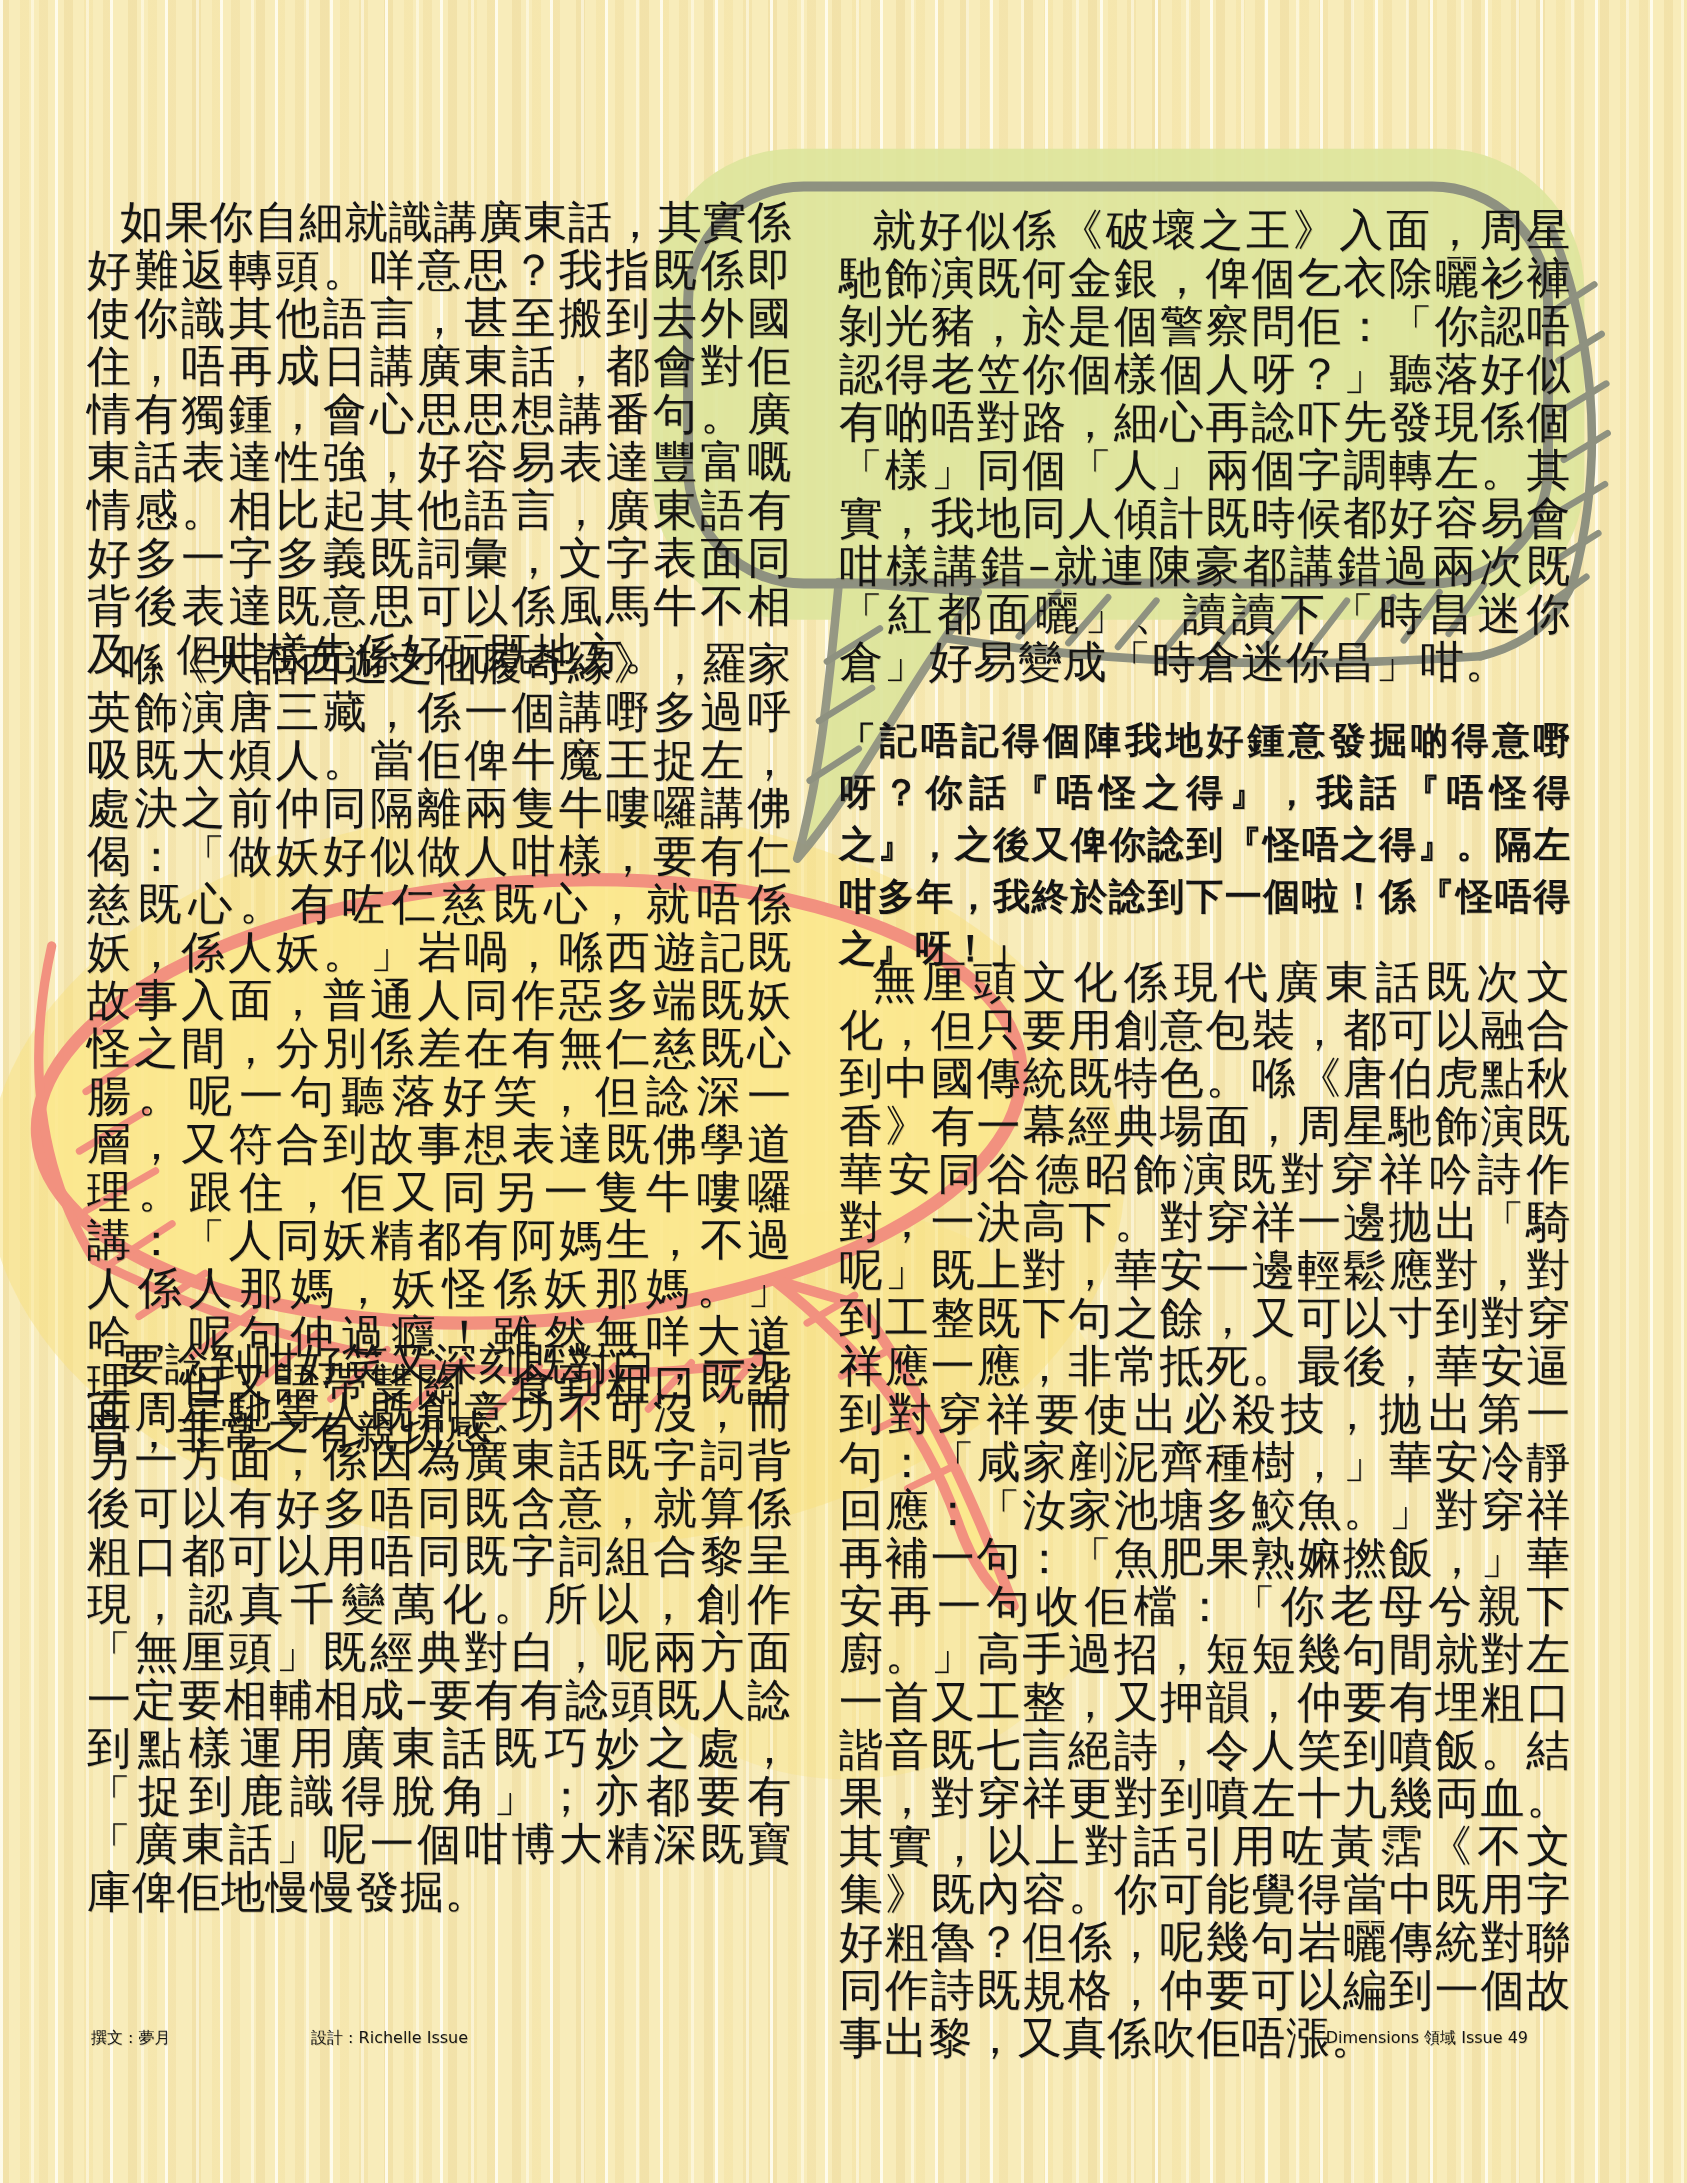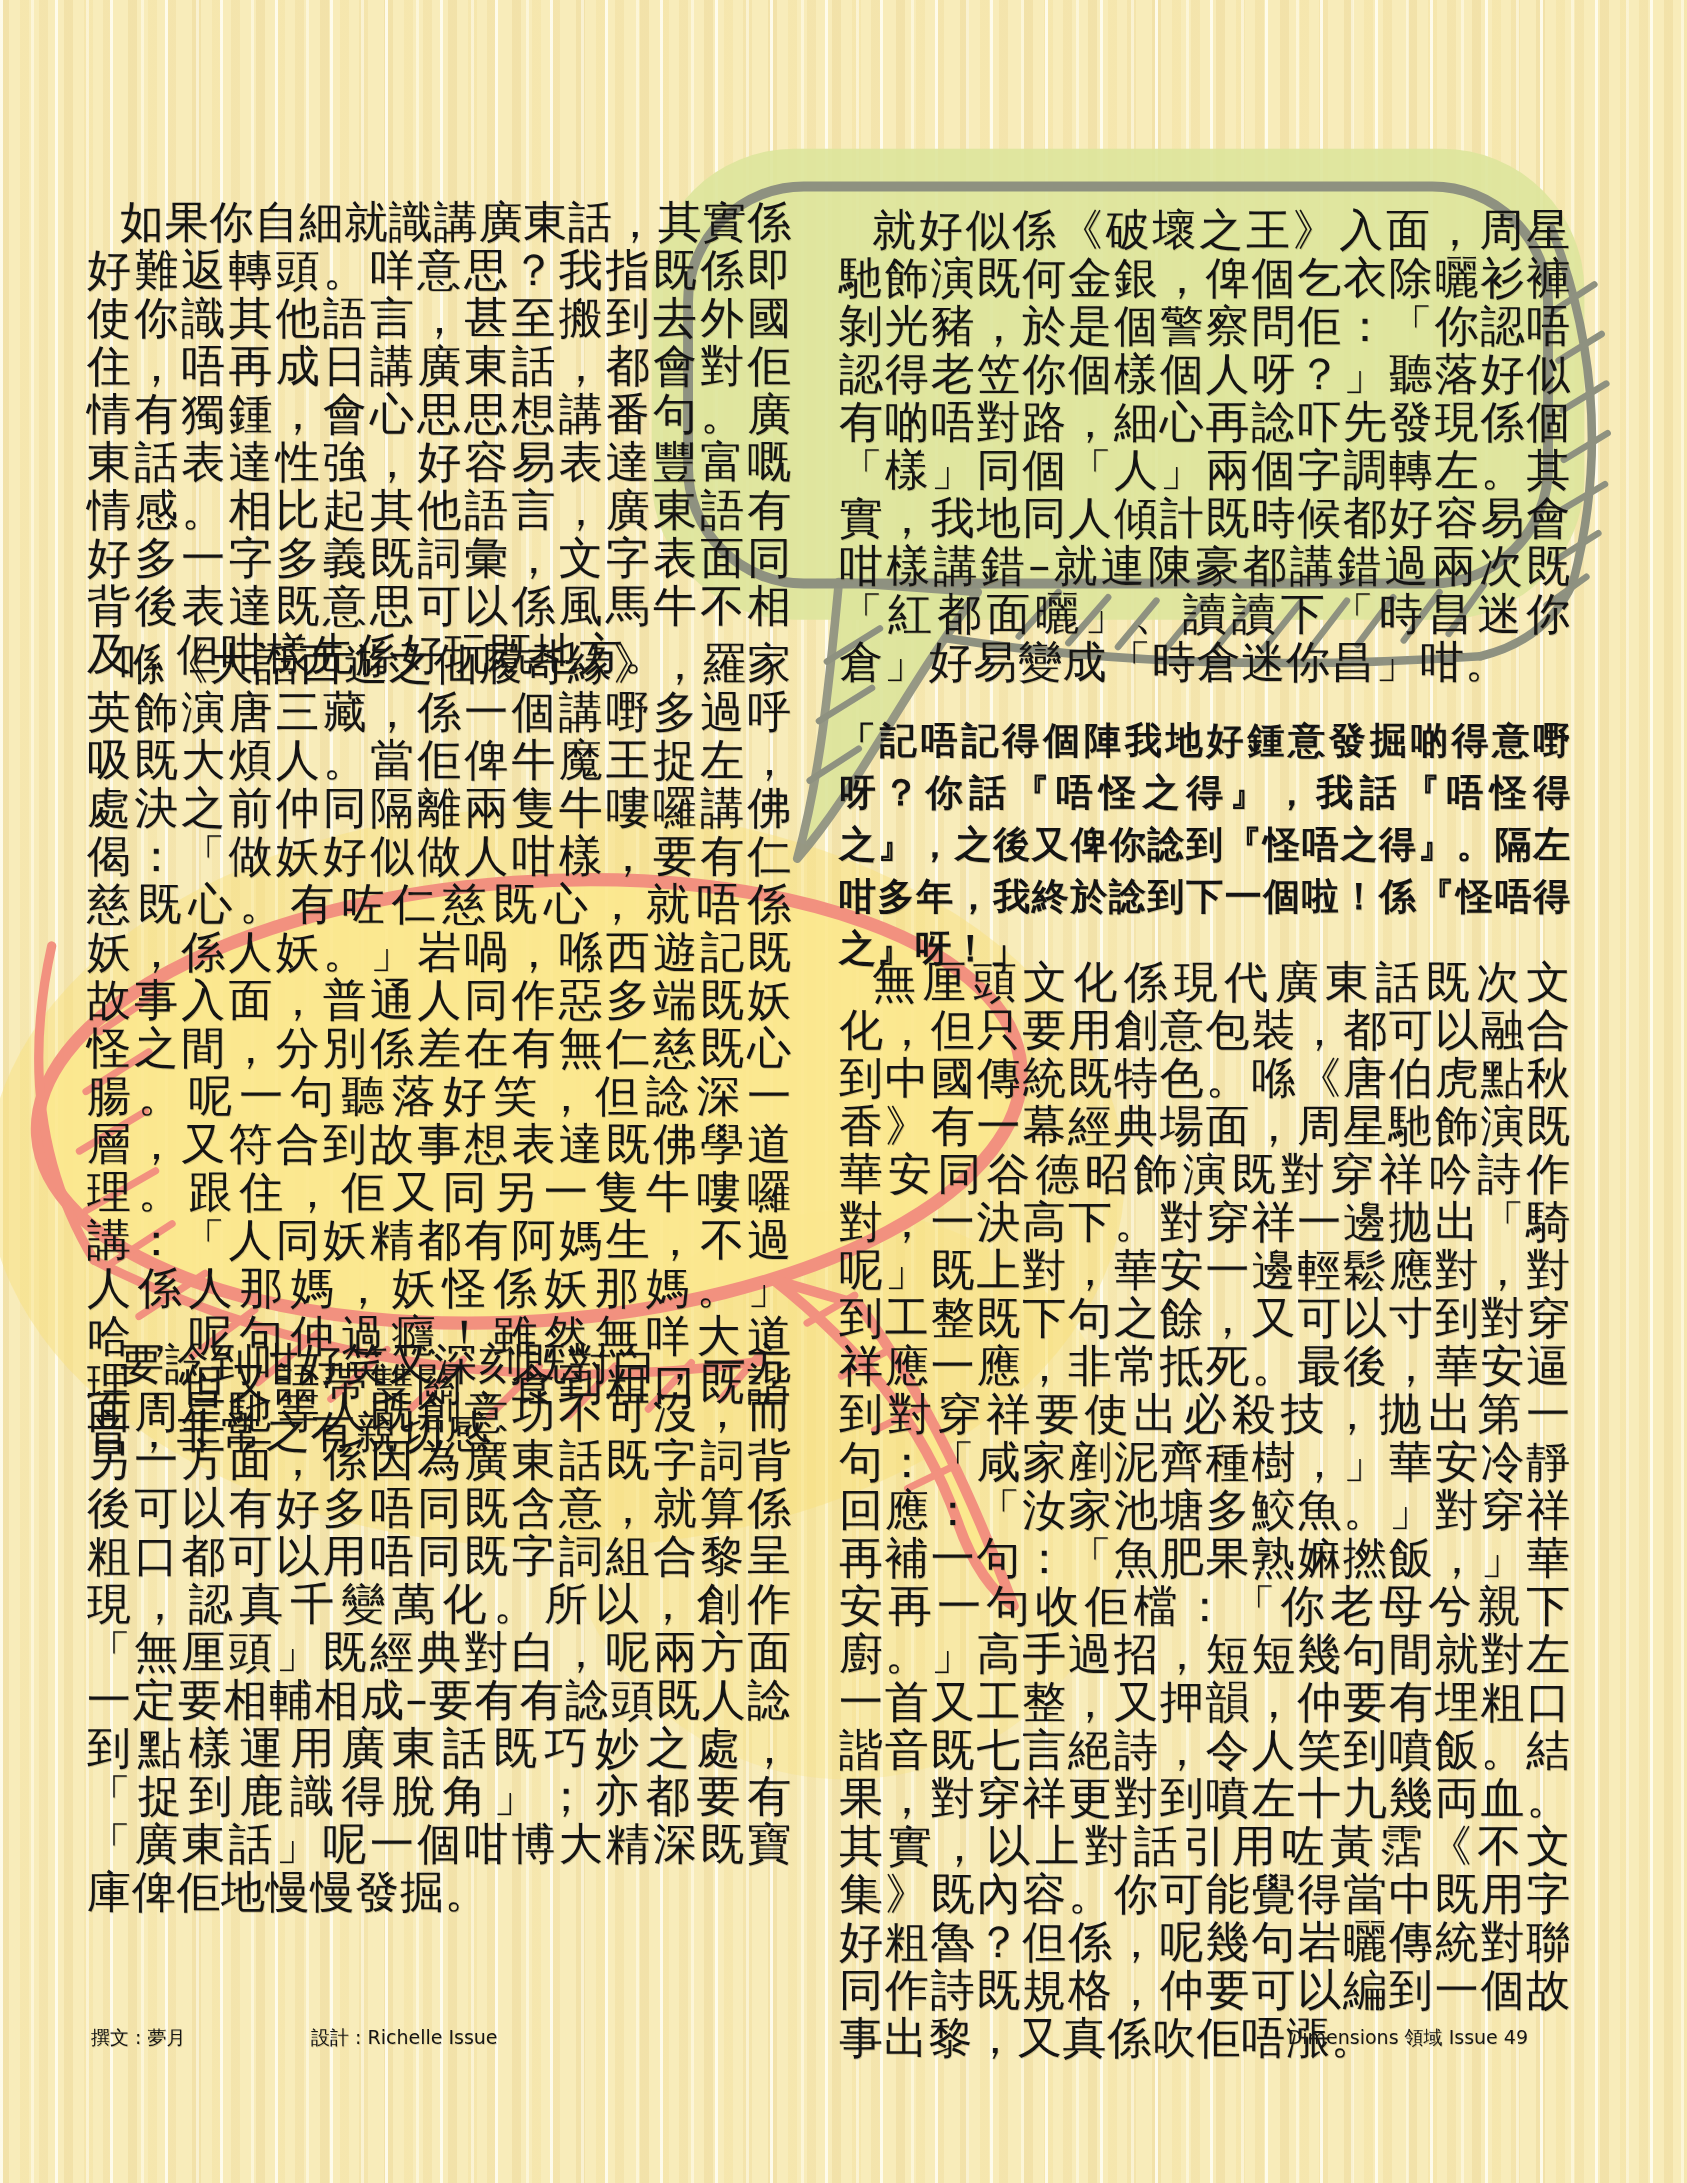--- a/index.html
+++ b/index.html
@@ -35,21 +35,21 @@
   .col-r{left:839px;width:732px;margin-top:8px;}
   .quote{
     font-weight:bold;
     font-size:37px;
     line-height:52px;
     font-family:Liberation Serif, serif;
   }
   .footer-item{
     position:absolute;
     top:2023px;
-    font-size:19px;
+    font-size:16px;
     line-height:29px;
     z-index:2;
     text-shadow:0.7px 0.7px 0 rgba(110,95,40,.25);
   }
 </style>
 </head>
 <body>
 
 <svg id="decor" width="1687" height="2183" viewBox="0 0 2550 3300" aria-hidden="true">
 

